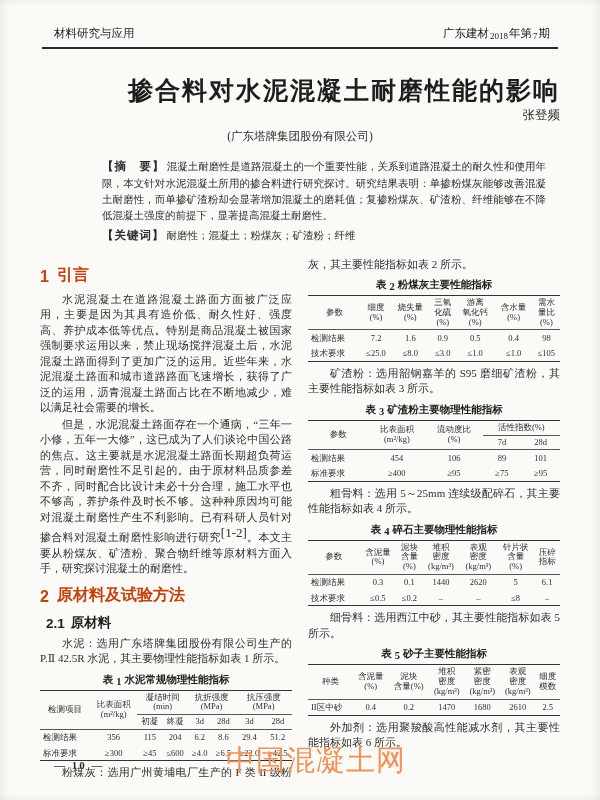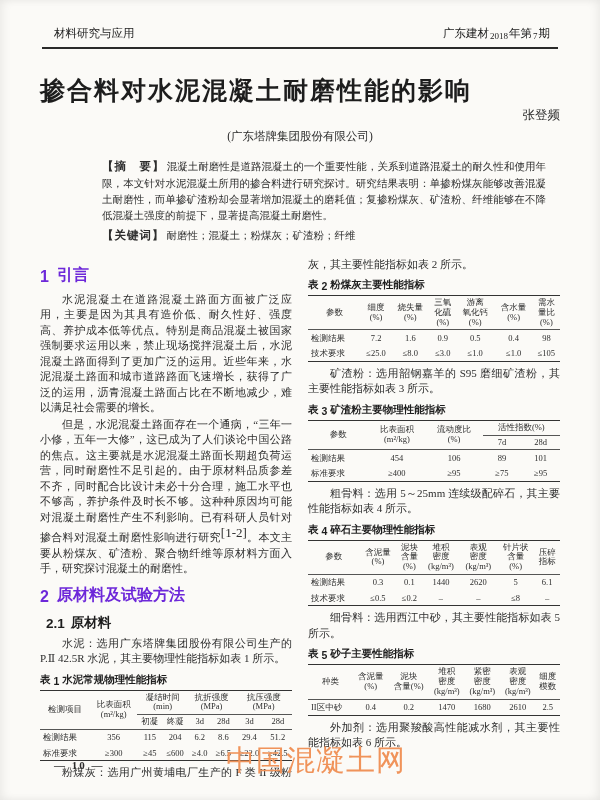--- a/index.html
+++ b/index.html
@@ -8,40 +8,40 @@
     background:#fbfaf7;color:#2d2d2d;
     font-family:"Liberation Serif","DejaVu Serif",serif;
     box-shadow:inset 4px 0 8px rgba(0,0,0,.05), inset -4px 0 8px rgba(0,0,0,.05);
   }
   .page{position:absolute;inset:0;padding:26px 40px 0 40px;box-sizing:border-box;}
   .pheader{display:flex;justify-content:space-between;align-items:flex-end;
     font-size:11.5px;padding:0 10px 6px 14px;color:#222;}
   .sub{font-size:9px;vertical-align:-2px;margin:0 1px;}
   .rule{border-bottom:2.2px solid #2a2a2a;margin:0 2px;}
   h1{font-family:"Liberation Sans","DejaVu Sans",sans-serif;font-weight:700;
-    font-size:25px;letter-spacing:2px;text-align:left;margin:25px 0 0 0;color:#1d1d1d;}
+    font-size:25px;letter-spacing:2px;text-align:right;margin:25px 0 0 0;color:#1d1d1d;}
   .author{text-align:right;font-size:12.5px;}
   .affil{text-align:center;font-size:11.5px;margin-top:5px;}
   .abstract{margin:14px 14px 0 62px;font-size:10.5px;line-height:1.55;text-align:justify;}
   .keywords{margin:3px 14px 0 62px;font-size:10.5px;}
   .ablabel{font-family:"Liberation Sans","DejaVu Sans",sans-serif;font-weight:700;
     font-size:11.5px;letter-spacing:1px;margin-right:2px;}
   .columns{display:flex;gap:16px;margin-top:14px;height:520px;overflow:hidden;}
   .col{flex:1;min-width:0;}
   h2{font-family:"Liberation Sans","DejaVu Sans",sans-serif;font-weight:700;
-    font-size:16px;margin:8px 0 6px 0;color:#6d28d9;}
+    font-size:16px;margin:8px 0 6px 0;color:#c2410c;}
   h3{font-family:"Liberation Sans","DejaVu Sans",sans-serif;font-weight:700;
     font-size:13.5px;margin:8px 0 4px 0;color:#1d1d1d;}
   .secnum{font-weight:700;margin-right:8px;vertical-align:-2px;}
   .secnum3{font-weight:700;margin-right:6px;vertical-align:-1px;margin-left:6px;}
   .col p{font-size:11px;line-height:15.5px;text-align:justify;margin:0 0 1px 0;text-indent:2em;}
   .col p.noindent{text-indent:0;}
   sup{font-size:13px;vertical-align:4px;}
-  .tcaption{font-family:Liberation Sans, sans-serif;font-weight:700;
-    font-size:10.5px;margin:6px 0 3px 0;color:#1d1d1d;}
+  .tcaption{font-family:Liberation Serif, serif;font-weight:700;
+    font-size:10.5px;text-align:center;margin:6px 0 3px 0;color:#1d1d1d;}
   .capnum{margin:0 3px;vertical-align:-2px;}
   table.ptable{width:100%;border-collapse:collapse;font-size:8.5px;
     border-top:1.6px solid #333;border-bottom:1.6px solid #333;margin-bottom:4px;
     font-family:"Liberation Serif","DejaVu Serif",serif;}
   table.ptable th{font-weight:400;text-align:center;vertical-align:middle;
     white-space:pre-line;line-height:1.15;padding:2px 1px;border-bottom:1px solid #555;}
   table.ptable td{text-align:center;padding:2.5px 1px;line-height:1.2;}
   table.ptable td:first-child{text-align:left;padding-left:3px;}
   .pagenum{position:absolute;left:54px;top:759px;font-size:11px;letter-spacing:2px;font-weight:bold;}
   .watermark{position:absolute;left:226px;top:741px;font-size:29px;letter-spacing:1px;

